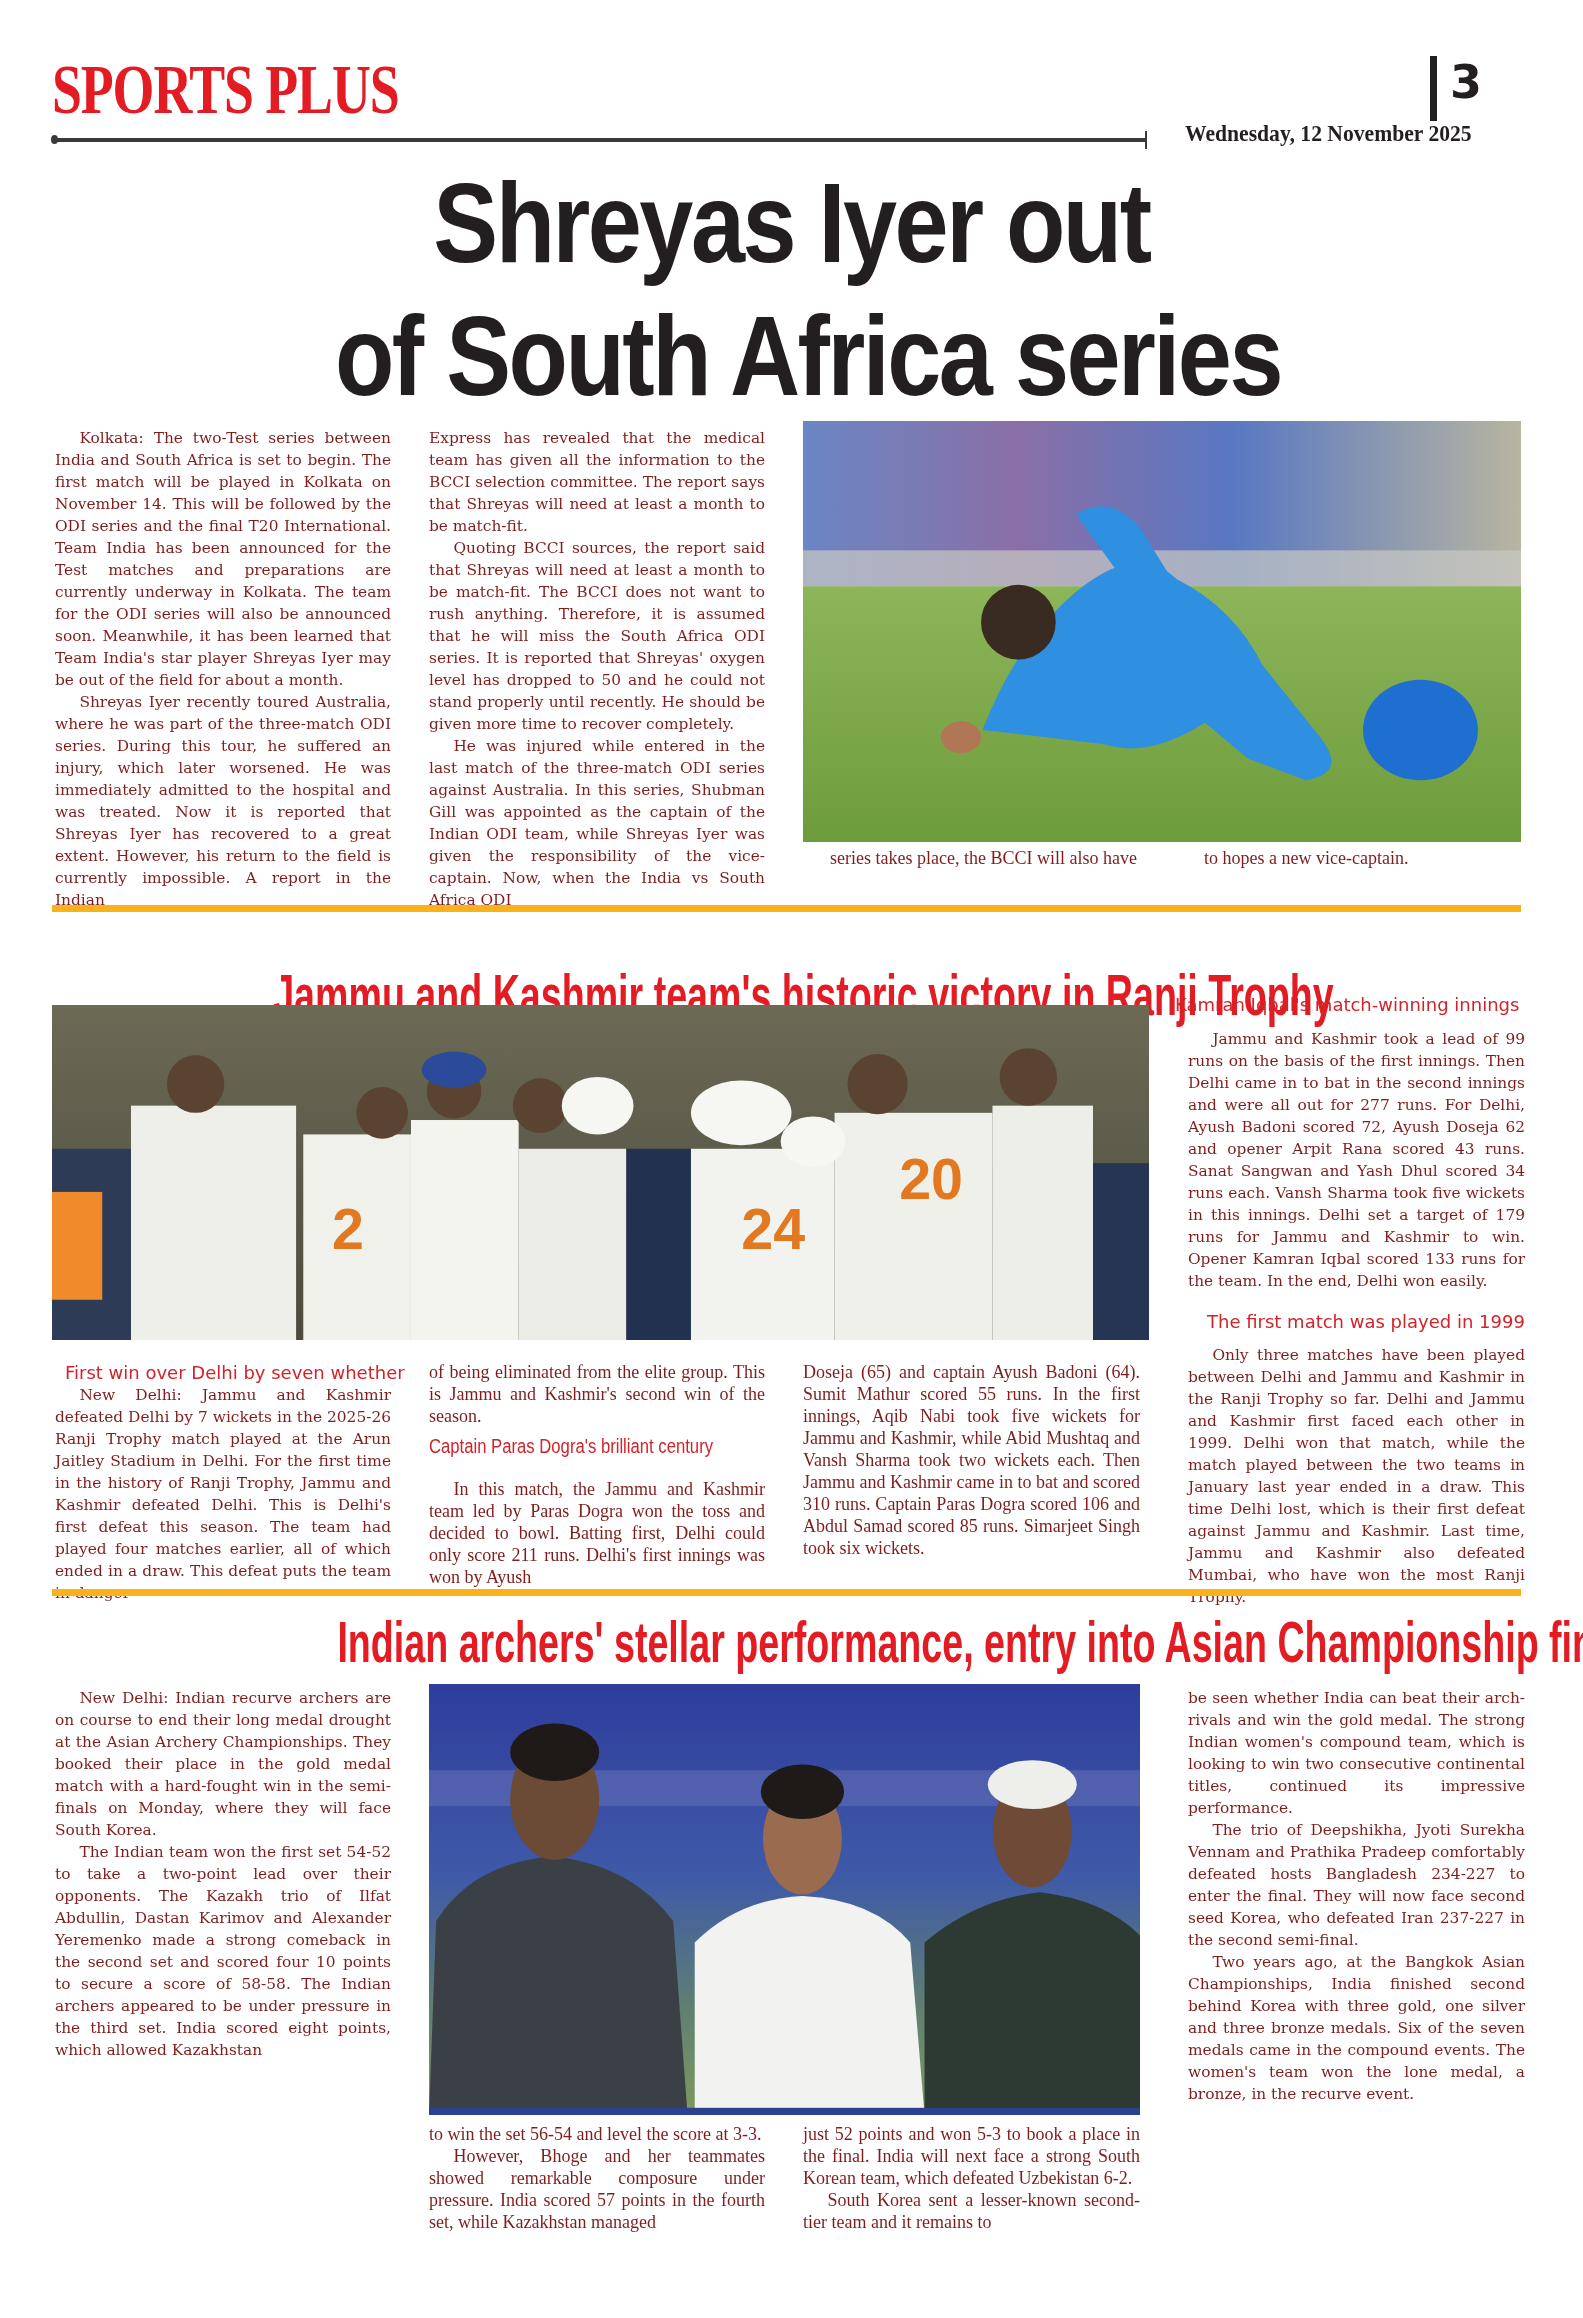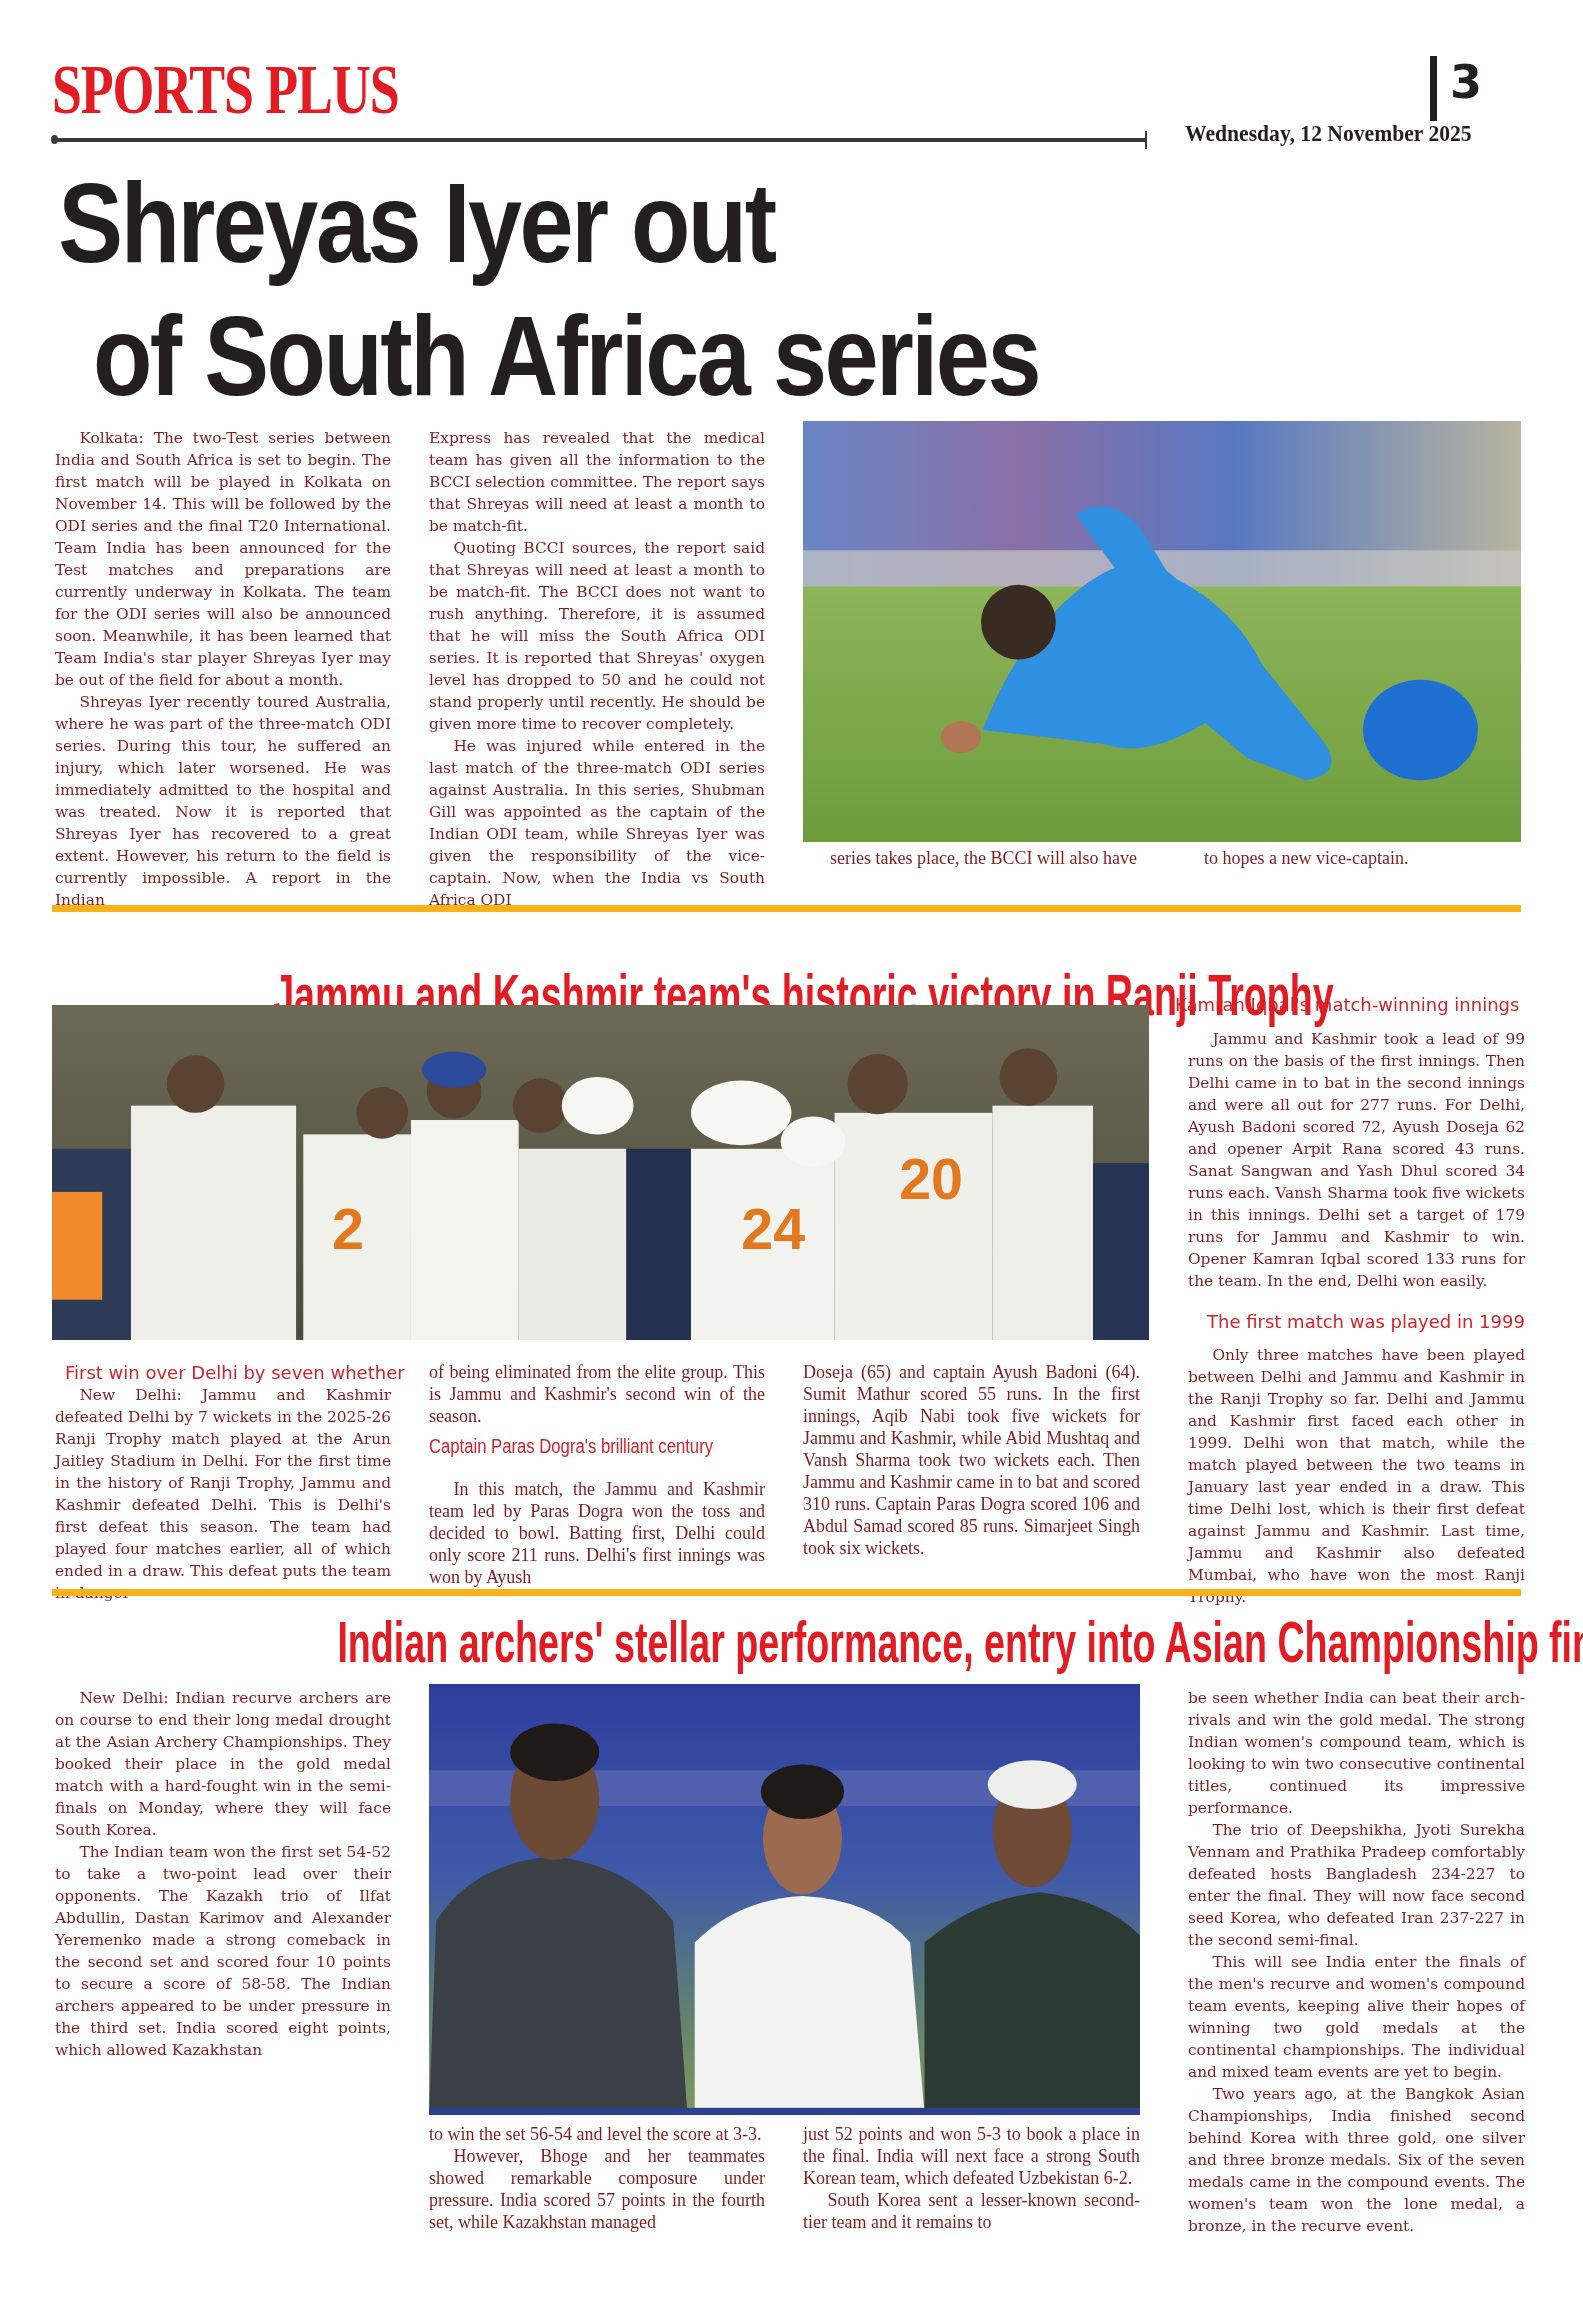--- a/index.html
+++ b/index.html
@@ -7,21 +7,21 @@
   .abs { position:absolute; }
   
   .masthead { left:52px; top:56px; font-family:"Liberation Serif", serif; font-weight:bold; color:#e31b23; font-size:69px; letter-spacing:-1.4px; transform:scaleX(0.78); transform-origin:left top; line-height:1; }
   .rule-top { left:55px; top:138px; width:1091px; height:3.6px; background:#3a3a3a; }
   .rule-top::before { content:""; position:absolute; left:-4.3px; top:-2.9px; width:7.2px; height:9.3px; border-radius:50%; background:#3a3a3a; }
   .rule-top::after { content:""; position:absolute; right:-1.4px; top:-7.2px; width:2.2px; height:18px; background:#3a3a3a; }
   .page-bar { left:1430px; top:56px; width:6.5px; height:65px; background:#231f20; }
   .page-no { left:1450px; top:59px; font-family:"DejaVu Sans", sans-serif; font-weight:bold; font-size:46px; color:#231f20; line-height:1; }
   .dateline { left:1185px; top:121px; font-family:"Liberation Serif", serif; font-weight:bold; font-size:23px; color:#231f20; transform:scaleX(0.94); transform-origin:left top; white-space:nowrap; }
   
-  .lead-head { left:0; width:1583px; text-align:left; font-family:"Liberation Sans", sans-serif; font-weight:bold; color:#231f20; font-size:113px; line-height:1; letter-spacing:-2.9px; }
+  .lead-head { left:0; width:1583px; text-align:center; font-family:"Liberation Sans", sans-serif; font-weight:bold; color:#231f20; font-size:113px; line-height:1; letter-spacing:-2.9px; }
   .lead-head .inner { display:inline-block; transform:scaleX(0.86); }
   
   .col { font-size:15.4px; line-height:22px; text-align:justify; color:#7f1d1d; font-family:"DejaVu Serif", serif; }
   .col p { margin:0; text-indent:24.4px; }
   .col p.noindent { text-indent:0; }
   .col.cond { font-family:"Liberation Serif", serif; font-size:18px; line-height:22px; }
   .sub { color:#d2232a; font-family:"DejaVu Sans", sans-serif; font-size:18px; line-height:23px; white-space:nowrap; }
   .sub.cond { font-family:"Liberation Sans", sans-serif; font-size:19.4px; transform:scaleX(0.86); transform-origin:left top; }
   .orange-rule { left:52px; width:1469px; height:6.5px; background:#fbb21a; }
   .sec-head { left:0; width:1583px; text-align:center; color:#e31b23; font-family:"Liberation Sans", sans-serif; font-weight:bold; font-size:57px; line-height:1; white-space:nowrap; }
@@ -195,16 +195,15 @@
   <p class="noindent">to win the set 56-54 and level the score at 3-3.</p>
   <p>However, Bhoge and her teammates showed remarkable composure under pressure. India scored 57 points in the fourth set, while Kazakhstan managed</p>
 </div>
 <div class="abs col cond" style="left:803px; top:2123px; width:337px;">
   <p class="noindent">just 52 points and won 5-3 to book a place in the final. India will next face a strong South Korean team, which defeated Uzbekistan 6-2.</p>
   <p>South Korea sent a lesser-known second-tier team and it remains to</p>
 </div>
 <div class="abs col" style="left:1188px; top:1687px; width:337px;">
   <p class="noindent">be seen whether India can beat their arch-rivals and win the gold medal. The strong Indian women's compound team, which is looking to win two consecutive continental titles, continued its impressive performance.</p>
   <p>The trio of Deepshikha, Jyoti Surekha Vennam and Prathika Pradeep comfortably defeated hosts Bangladesh 234-227 to enter the final. They will now face second seed Korea, who defeated Iran 237-227 in the second semi-final.</p>
-  <p>This will see India enter the finals of the men's recurve and women's compound team events, keeping alive their hopes of winning two gold medals at the continental championships. The individual and mixed team events are yet to begin.</p>
   <p>Two years ago, at the Bangkok Asian Championships, India finished second behind Korea with three gold, one silver and three bronze medals. Six of the seven medals came in the compound events. The women's team won the lone medal, a bronze, in the recurve event.</p>
 </div>
 
 
 </body></html>

